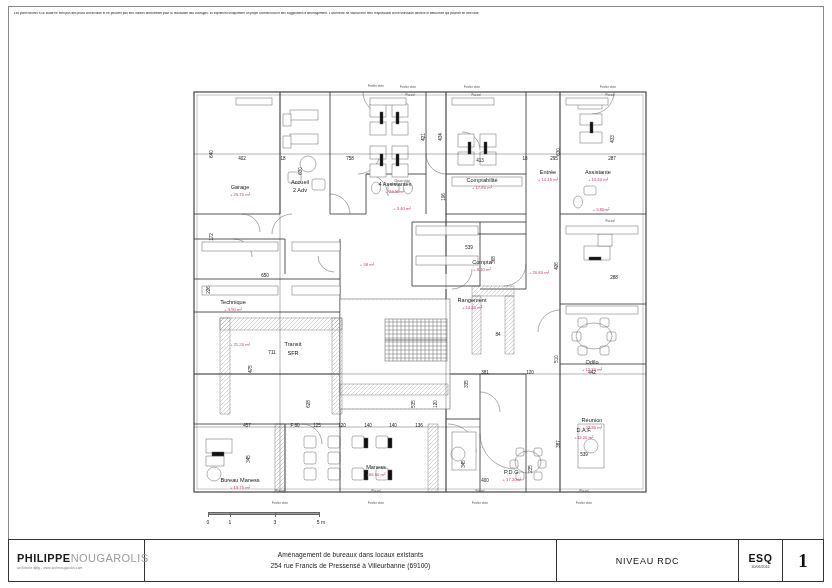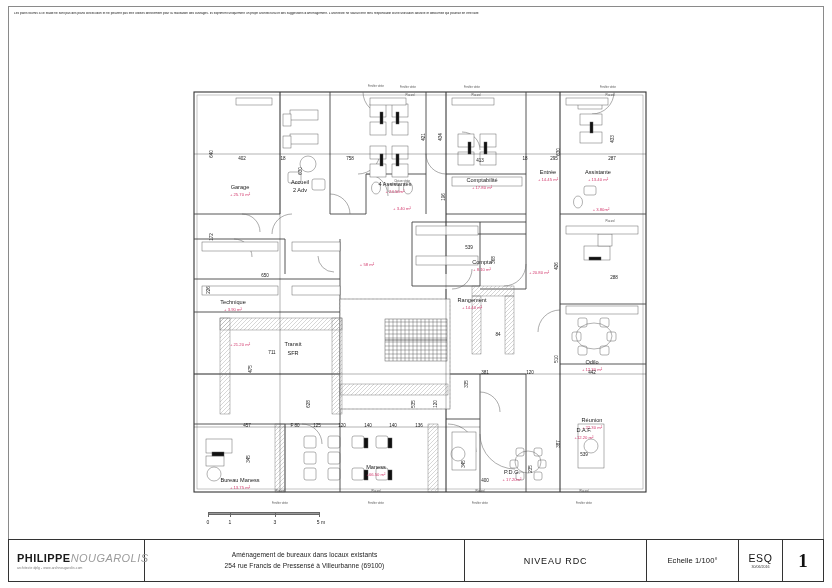--- a/index.html
+++ b/index.html
@@ -59,37 +59,37 @@
     border-right: 1px solid #333;
     display: flex; flex-direction: column;
     align-items: center; justify-content: center;
     text-align: center;
     padding: 2px 4px;
   }
   .tb-cell:last-child { border-right: none; }
 
   .tb-logo { width: 136px; align-items: flex-start; justify-content: center; padding-left: 8px; }
   .logo-main { font-size: 11px; letter-spacing: .04em; font-weight: 700; color: #1a1a1a; white-space: nowrap; }
-  .logo-main .light { font-weight: 400; color: #9b9b9b; font-style: italic; }
+  .logo-main .light { font-weight: 400; color: #9b9b9b; }
   .logo-sub { font-size: 3.4px; color: #7a7a7a; letter-spacing: .02em; margin-top: 2px; white-space: nowrap; }
 
   .tb-desc { flex: 1 1 auto; }
   .tb-desc .l1, .tb-desc .l2 { font-size: 6.6px; color: #1a1a1a; line-height: 1.55; letter-spacing: .01em; }
 
   .tb-phase { width: 100px; }
   .tb-phase .t { font-size: 12.5px; font-weight: 700; letter-spacing: .09em; color: #111; }
 
   .tb-level { width: 182px; }
   .tb-level .t { font-size: 9px; letter-spacing: .09em; color: #111; }
 
   .tb-scale { width: 92px; }
   .tb-scale .t { font-size: 7.6px; color: #111; letter-spacing: .01em; }
 
   .tb-esq { width: 44px; }
-  .tb-esq .t { font-size: 10.5px; font-weight: 400; letter-spacing: .06em; color: #111; }
+  .tb-esq .t { font-size: 10.5px; font-weight: 700; letter-spacing: .06em; color: #111; }
   .tb-esq .d { font-size: 3.6px; color: #333; margin-top: 1px; }
 
   .tb-num { width: 40px; }
   .tb-num .t { font-size: 19px; font-weight: 700; color: #111; line-height: 1; font-family: "Liberation Serif", serif; }
 
   
   .rm  { font-family: "Liberation Sans", sans-serif; font-size: 5.6px; fill: #1a1a1a; text-anchor: middle; }
   .ar  { font-family: "Liberation Sans", sans-serif; font-size: 4.2px; fill: #d2386c; text-anchor: middle; }
   .dim { font-family: "Liberation Sans", sans-serif; font-size: 4.6px; fill: #1a1a1a; text-anchor: middle; }
   .dimv{ font-family: "Liberation Sans", sans-serif; font-size: 4.6px; fill: #1a1a1a; text-anchor: middle; }
@@ -469,23 +469,20 @@
     <div class="tb-cell tb-desc">
       <div class="l1">Aménagement de bureaux dans locaux existants</div>
       <div class="l2">254 rue Francis de Pressensé à Villeurbanne (69100)</div>
     </div>
 
 
     <div class="tb-cell tb-level">
       <div class="t">NIVEAU RDC</div>
     </div>
 
-    <div class="tb-cell tb-scale">
-      <div class="t">Echelle 1/100°</div>
-    </div>
 
     <div class="tb-cell tb-esq">
       <div class="t">ESQ</div>
       <div class="d">30/06/2016</div>
     </div>
 
     <div class="tb-cell tb-num">
       <div class="t">1</div>
     </div>
 

